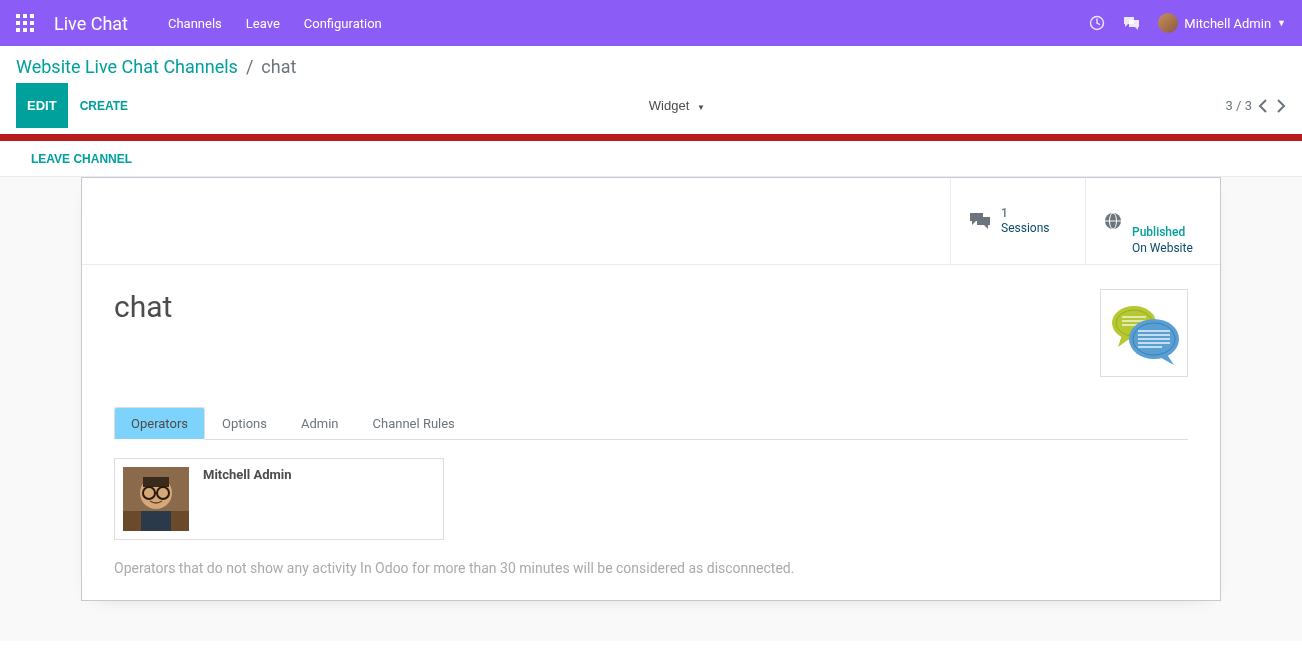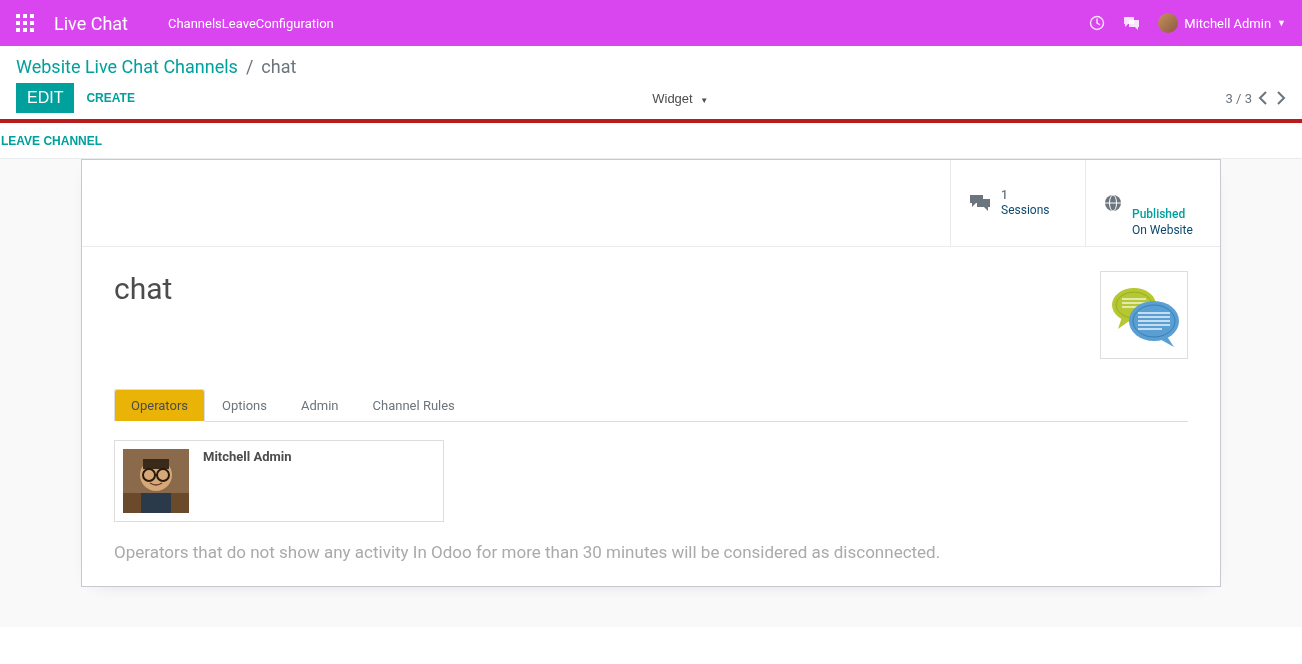--- a/index.html
+++ b/index.html
@@ -1,70 +1,70 @@
 <!DOCTYPE html>
 <html><head>
 <meta charset="utf-8">
 <style>
 * { box-sizing: border-box; margin: 0; padding: 0; }
 body { font-family: -apple-system, BlinkMacSystemFont, "Segoe UI", Roboto, "Helvetica Neue", Arial, sans-serif; font-size: 13px; color: #4c4c4c; background: #fff; }
 
-.navbar { background: #d946ef; color: #fff; height: 46px; display: flex; align-items: center; padding: 0 16px; }
+.navbar { background: #8b5cf6; color: #fff; height: 46px; display: flex; align-items: center; padding: 0 16px; }
 .apps-icon { width: 18px; height: 18px; display: grid; grid-template-columns: repeat(3,4px); grid-template-rows: repeat(3,4px); gap: 3px; margin-right: 20px; cursor: pointer; }
 .apps-icon span { background: #fff; width: 4px; height: 4px; }
 .brand { font-size: 18px; font-weight: 400; margin-right: 40px; color: #fff; }
-.nav-menu { display: flex; flex: 1; }
+.nav-menu { display: flex; gap: 24px; flex: 1; }
 .nav-menu a { color: #fff; text-decoration: none; font-size: 13px; cursor: pointer; }
 .nav-right { display: flex; align-items: center; gap: 18px; }
 .nav-icon { color: rgba(255,255,255,0.85); cursor: pointer; }
 .user-menu { display: flex; align-items: center; gap: 6px; color: #fff; cursor: pointer; font-size: 13px; }
 .avatar-sm { width: 20px; height: 20px; border-radius: 50%; background: linear-gradient(135deg,#c89060,#8a5a3a); display: inline-block; }
 .caret { font-size: 9px; }
 
-.control-panel { padding: 10px 16px 0 16px; border-bottom: 4px solid #b91c1c; }
+.control-panel { padding: 10px 16px 0 16px; border-bottom: 7px solid #b91c1c; }
 .breadcrumb { font-size: 18px; margin-bottom: 6px; display: flex; align-items: center; gap: 4px; }
 .breadcrumb .link { color: #00a09d; cursor: pointer; }
 .breadcrumb .sep { color: #6c757d; margin: 0 4px; }
 .breadcrumb .current { color: #6c757d; }
 .cp-row { display: flex; align-items: center; padding-bottom: 6px; }
 .cp-left { display: flex; align-items: center; gap: 12px; }
-.btn-edit { background: #00a09d; color: #fff; border: 1px solid #00a09d; padding: 5px 10px; font-size: 16px; font-weight: normal; cursor: pointer; text-transform: uppercase; }
+.btn-edit { background: #00a09d; color: #fff; border: 1px solid #00a09d; padding: 14px 10px; font-size: 13px; font-weight: bold; cursor: pointer; text-transform: uppercase; }
 .btn-create { color: #00a09d; background: transparent; border: none; font-size: 12px; font-weight: bold; cursor: pointer; text-transform: uppercase; }
 .cp-center { flex: 1; display: flex; justify-content: center; }
 .action-btn { background: transparent; border: none; color: #4c4c4c; font-size: 13px; cursor: pointer; }
 .cp-right { display: flex; align-items: center; gap: 6px; color: #6c757d; }
 .pager-nav { display: flex; gap: 10px; }
 .pager-arrow { cursor: pointer; color: #6c757d; font-size: 14px; }
 
-.leave-row { padding: 10px 1px; }
+.leave-row { padding: 10px 31px; }
 .leave-btn { color: #00a09d; background: transparent; border: none; font-size: 12px; font-weight: bold; cursor: pointer; text-transform: uppercase; }
 
 .sheet-bg { background: #f9f9f9; padding: 0 0 40px 0; border-top: 1px solid #e9ecef; }
 .sheet { background: #fff; max-width: 1140px; margin: 0 auto; border: 1px solid #c8c8d3; box-shadow: 0 5px 20px -15px rgba(0,0,0,0.3); }
 .button-box { display: flex; justify-content: flex-end; border-bottom: 1px solid #e9ecef; }
 .stat-btn { border-left: 1px solid #e9ecef; padding: 8px 18px; display: flex; align-items: center; gap: 10px; cursor: pointer; min-width: 135px; }
 .stat-icon { color: #6c757d; font-size: 18px; flex-shrink: 0; }
 .stat-text { display: flex; flex-direction: column; font-size: 12px; line-height: 1.3; }
 .stat-value { color: #6c757d; font-weight: 500; }
 .stat-label { color: #0c4a6e; }
 .pub-val { color: #00a09d; font-weight: 500; margin-top: 39px; }
 
 .sheet-body { padding: 24px 32px; }
 .title-row { display: flex; justify-content: space-between; align-items: flex-start; margin-bottom: 30px; }
 .rec-title { font-size: 30px; color: #4c4c4c; font-weight: 400; }
 .chat-image { width: 88px; height: 88px; border: 1px solid #ddd; padding: 4px; display: flex; align-items: center; justify-content: center; position: relative; }
 
 .tabs { display: flex; border-bottom: 1px solid #ddd; margin-bottom: 18px; }
 .tab { padding: 8px 16px; font-size: 13px; color: #6c757d; cursor: pointer; border: 1px solid transparent; margin-bottom: -1px; }
-.tab.active { color: #4c4c4c; border-color: #ddd #ddd #fff #ddd; background: #eab308; border-radius: 3px 3px 0 0; }
+.tab.active { color: #4c4c4c; border-color: #ddd #ddd #fff #ddd; background: #7dd3fc; border-radius: 3px 3px 0 0; }
 
 .operator-card { border: 1px solid #ddd; width: 330px; padding: 8px; display: flex; gap: 14px; align-items: flex-start; min-height: 82px; }
 .op-avatar { width: 66px; height: 64px; background: #7a5a3a; flex-shrink: 0; }
 .op-name { font-weight: bold; font-size: 13px; color: #4c4c4c; }
-.help-text { color: #aaa; font-size: 17px; margin-top: 20px; }
+.help-text { color: #aaa; font-size: 14px; margin-top: 20px; }
 
 svg { display: block; }
 </style>
 </head>
 <body>
 
 <div class="navbar">
   <div class="apps-icon">
     <span></span>
       <span></span>

